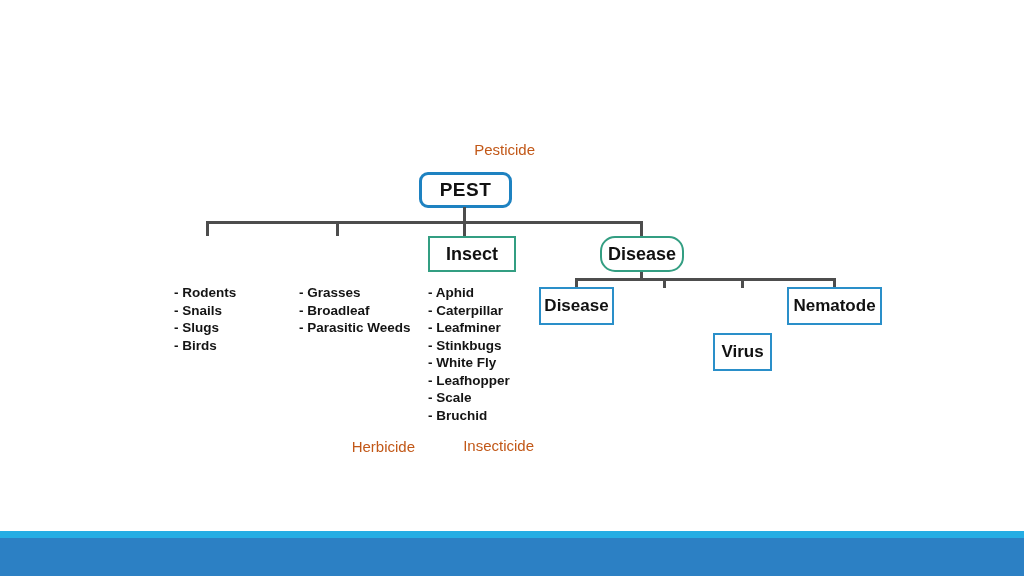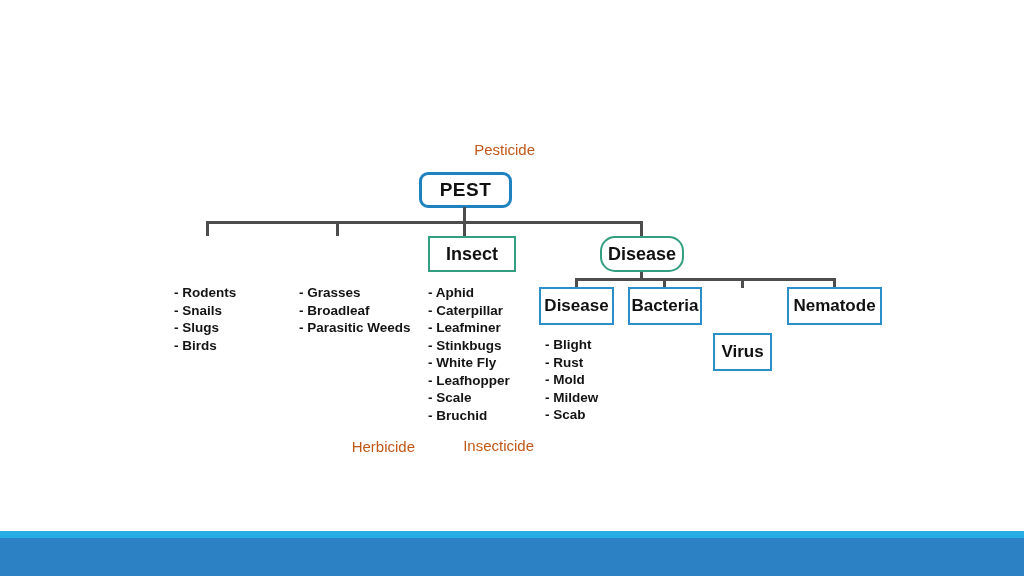--- a/index.html
+++ b/index.html
@@ -62,21 +62,20 @@
   <div class="abs node branch" style="left:600px;width:84px;border-radius:15px;">Disease</div>
 
   <div class="abs conn" style="left:640px;top:272px;width:3px;height:8px;"></div>
   <div class="abs conn" style="left:575px;top:278px;width:261px;height:3px;"></div>
   <div class="abs conn" style="left:575px;top:278px;width:3px;height:10px;"></div>
   <div class="abs conn" style="left:663px;top:278px;width:3px;height:10px;"></div>
   <div class="abs conn" style="left:741px;top:278px;width:3px;height:10px;"></div>
   <div class="abs conn" style="left:833px;top:278px;width:3px;height:10px;"></div>
 
   <div class="abs node subnode" style="left:539px;width:75px;">Disease</div>
-  <div class="abs node subnode" style="left:628px;width:74px;">Bacteria</div>
   <div class="abs node subnode" style="left:713px;width:59px;margin-top:46px;">Virus</div>
   <div class="abs node subnode" style="left:787px;width:95px;">Nematode</div>
 
   <div class="abs list" style="left:174px;top:284px;">
       <div>- Rodents</div>
       <div>- Snails</div>
       <div>- Slugs</div>
       <div>- Birds</div>
     </div>
   <div class="abs list" style="left:299px;top:284px;">
@@ -87,27 +86,20 @@
   <div class="abs list" style="left:428px;top:284px;">
       <div>- Aphid</div>
       <div>- Caterpillar</div>
       <div>- Leafminer</div>
       <div>- Stinkbugs</div>
       <div>- White Fly</div>
       <div>- Leafhopper</div>
       <div>- Scale</div>
       <div>- Bruchid</div>
     </div>
-  <div class="abs list" style="left:545px;top:336px;">
-      <div>- Blight</div>
-      <div>- Rust</div>
-      <div>- Mold</div>
-      <div>- Mildew</div>
-      <div>- Scab</div>
-    </div>
 
   <div class="abs olabel" style="left:275px;top:438px;">Herbicide</div>
   <div class="abs olabel" style="left:394px;top:437px;">Insecticide</div>
 
   <div id="band-light" class="abs"></div>
   <div id="band-dark" class="abs"></div>
 
 </div>
 
 </body></html>

